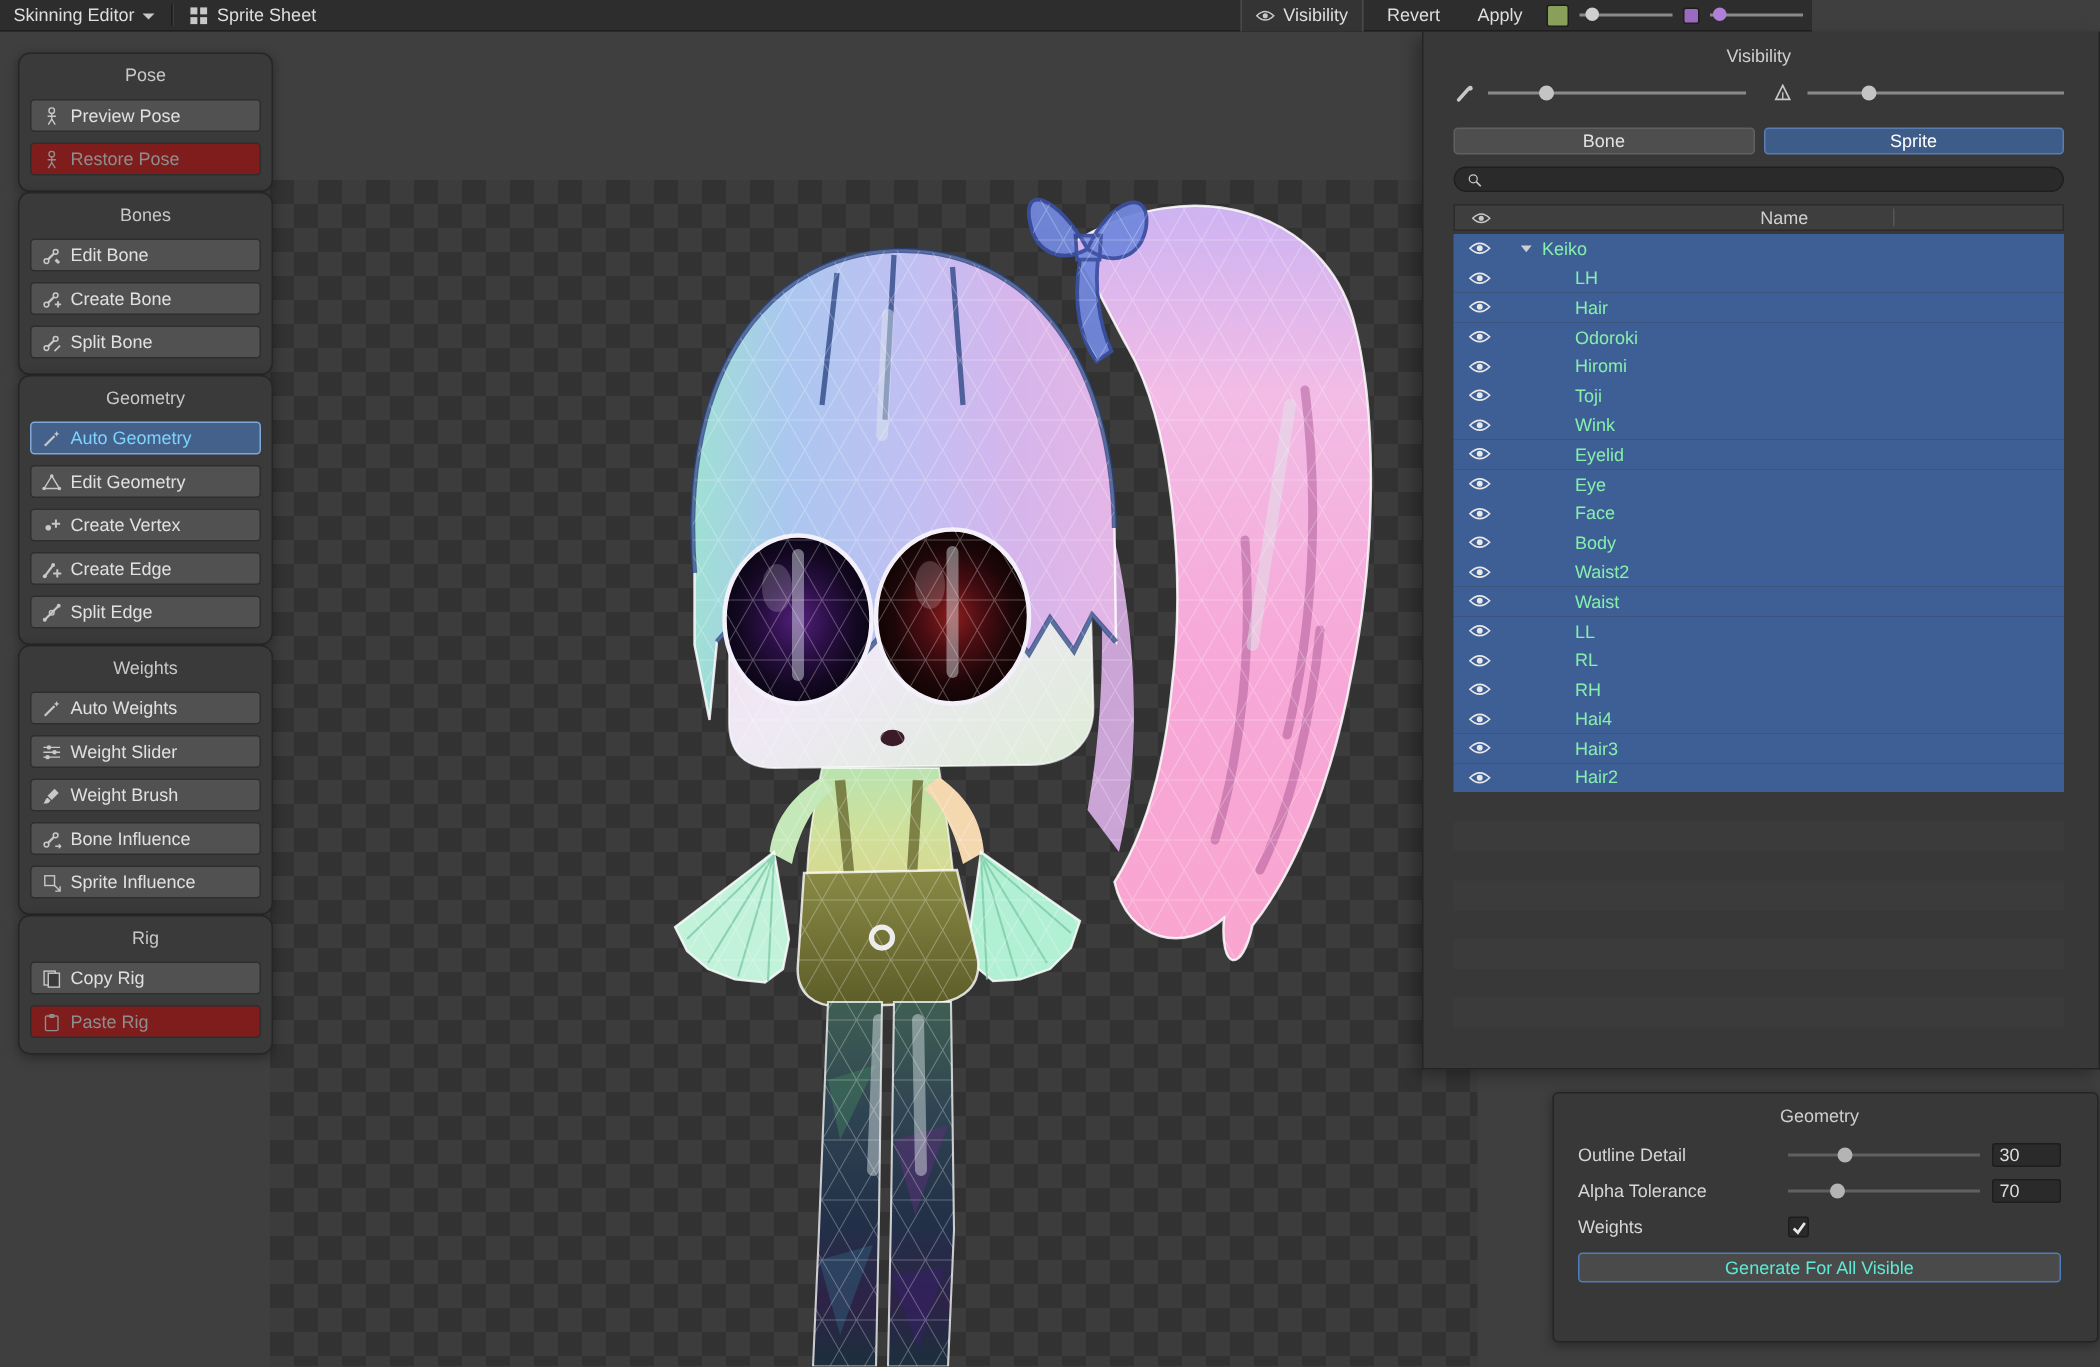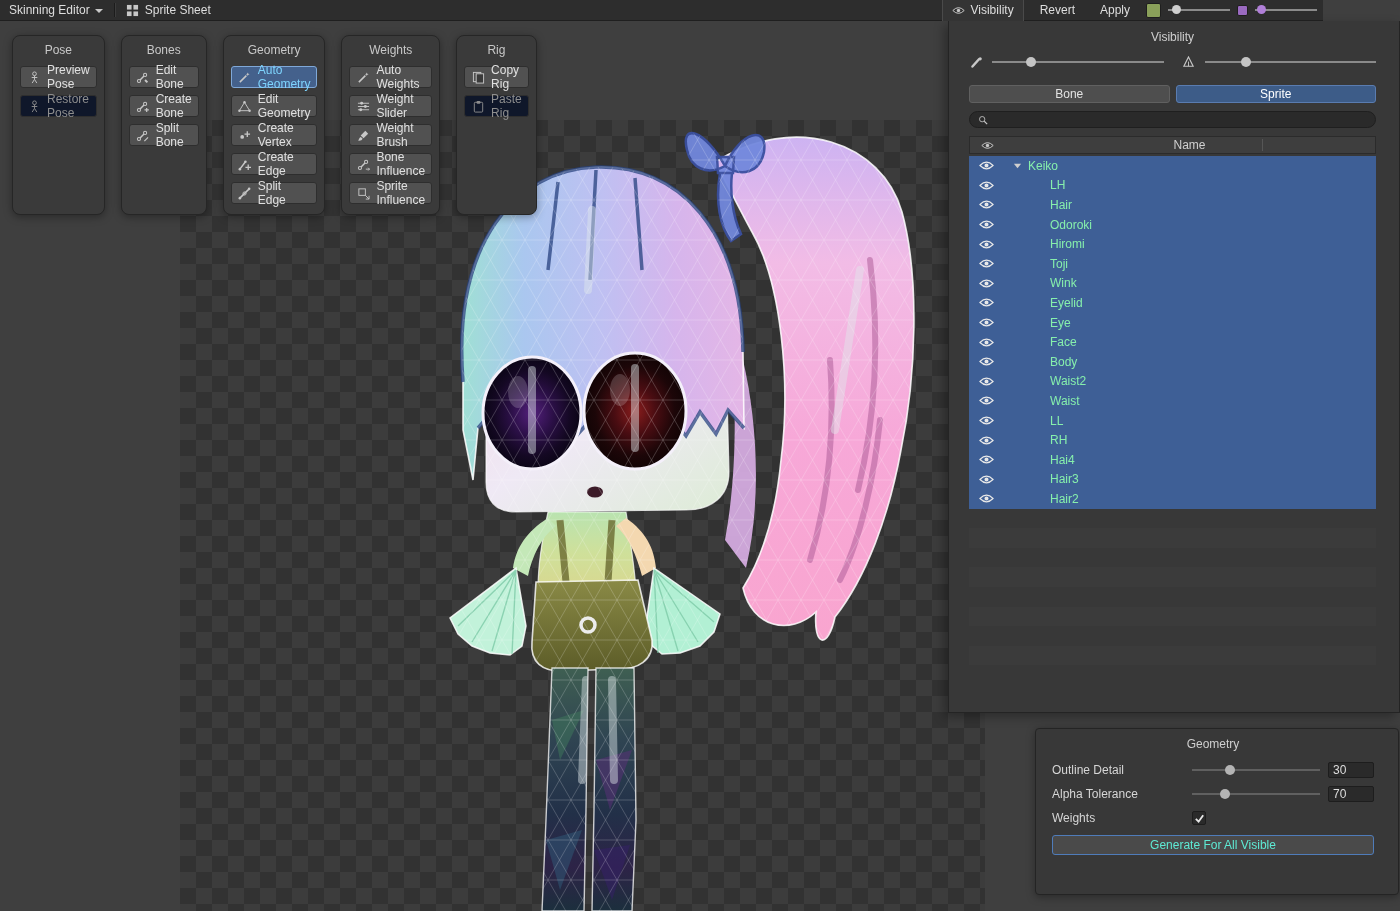--- a/index.html
+++ b/index.html
@@ -1,20 +1,20 @@
 <!DOCTYPE html>
 <html style="--selection: #3e5f96; --tab_active: #3d5c88; --active_button: #44618c; --generate_border: #4f7cba; --swatch_green: #8aa05a; --swatch_purple: #9a6ac0;"><head>
 <meta charset="utf-8">
 <style>
 *{box-sizing:border-box;margin:0;padding:0}
 html,body{width:1400px;height:911px;overflow:hidden}
 body{background:#3f3f3f;font-family:"Liberation Sans",sans-serif;font-size:12px;color:#d2d2d2;position:relative}
 
 
-.toolbar{position:absolute;top:0;left:0;width:1323px;height:21px;background:#2d2d2d;border-bottom:1px solid #1f1f1f;display:flex;align-items:center;z-index:60}
+.toolbar{position:absolute;top:0;left:0;width:1208px;height:21px;background:#2d2d2d;border-bottom:1px solid #1f1f1f;display:flex;align-items:center;z-index:60}
 .tb-btn{height:21px;display:flex;align-items:center;gap:5px;padding:0 9px;color:#dedede;cursor:pointer;white-space:nowrap}
 .dropdown-caret{width:0;height:0;border-left:4px solid transparent;border-right:4px solid transparent;border-top:4px solid #c8c8c8;margin-top:1px}
 .tb-sep{width:1px;height:14px;background:#1c1c1c;margin:0 2px;box-shadow:1px 0 0 #3c3c3c}
 .tb-right{margin-left:auto;display:flex;align-items:center;gap:7px;padding-right:6px;height:21px}
 .visibility-toggle{border-left:1px solid #4a4a4a;border-right:1px solid #4a4a4a;background:#343434;height:21px}
 .swatch{width:15px;height:15px;border:1px solid #1e1e1e;border-radius:2px}
 .swatch-green{background:var(--swatch_green,#8aa05a)}
 .swatch-purple{width:11px;height:11px;background:var(--swatch_purple,#9a6ac0)}
 .mini-slider{position:relative;width:62px;height:12px;cursor:pointer}
 .mini-slider .ms-track{position:absolute;left:0;right:0;top:5px;height:2px;background:#8a8a8a}
@@ -22,27 +22,27 @@
 .mini-slider .ms-handle.purple{background:#b07fd8}
 .icon{display:inline-flex;align-items:center;justify-content:center;width:14px;height:14px;flex:none;color:#c8c8c8}
 .icon svg{width:13px;height:13px}
 
 
 .canvas{position:absolute;left:180px;top:120px;width:805px;height:791px;z-index:10;
 background:conic-gradient(#3c3c3c 90deg,#323232 90deg 180deg,#3c3c3c 180deg 270deg,#323232 270deg);background-size:32px 32px}
 .canvas svg{position:absolute;left:0;top:0}
 
 
-.tool-panels{position:absolute;left:12px;top:35px;width:170px;display:flex;gap:16px;z-index:40}
+.tool-panels{position:absolute;left:12px;top:35px;width:170px;display:flex;flex-direction:column;z-index:40}
 .tool-panel{background:#3a3a3a;border:1px solid #262626;border-radius:8px;padding:6px 7px 10px;box-shadow:0 2px 8px rgba(0,0,0,.35)}
 .panel-title{text-align:center;color:#c8c8c8;height:16px;line-height:16px;margin-bottom:8px}
 .tool-btn{display:flex;align-items:center;gap:6px;height:22px;margin-top:7px;background:#515151;border:1px solid #2e2e2e;border-radius:3px;padding:0 6px;color:#e0e0e0;cursor:pointer}
 .tool-btn:first-of-type{margin-top:0}
 .tool-btn.active{background:var(--active_button,#44618c);border-color:#7fa8d8;color:#7dd3fc}
-.tool-btn.disabled{background:#0f172a;color:#8e8e8e}
+.tool-btn.disabled{background:#7f1d1d;color:#8e8e8e}
 .tool-btn.disabled .icon{color:#8e8e8e}
 
 
 .vis-panel{position:absolute;left:948px;top:21px;width:452px;height:692px;background:#383838;border:1px solid #242424;border-top:none;z-index:50;padding:0 23px 0 20px;box-shadow:-4px 4px 10px rgba(0,0,0,.3)}
 .vis-title{text-align:center;height:30px;line-height:32px;color:#cfcfcf}
 .vis-sliders{display:flex;align-items:center;gap:18px;height:22px;margin-bottom:12px}
 .vslider{flex:1;display:flex;align-items:center;gap:9px;cursor:pointer}
 .vslider .track{position:relative;flex:1;height:2px;background:#8a8a8a}
 .vslider .handle{position:absolute;top:-4px;width:10px;height:10px;border-radius:50%;background:#c4c4c4}
 .vis-tabs{display:flex;gap:6px;height:18px;margin-bottom:8px}
@@ -657,20 +657,30 @@
         <span class="row-label">LL</span>
       </div>
       <div class="vis-row selected">
         <span class="row-eye">
           <svg viewBox="0 0 16 11">
             <path d="M1 5.5 Q8 -1.5 15 5.5 Q8 12.5 1 5.5 Z" fill="none" stroke="currentColor" stroke-width="1.2"></path>
             <circle cx="8" cy="5.5" r="2.1" fill="currentColor"></circle>
           </svg>
         </span>
         <span class="indent-d1"></span>
+        <span class="row-label">RL</span>
+      </div>
+      <div class="vis-row selected">
+        <span class="row-eye">
+          <svg viewBox="0 0 16 11">
+            <path d="M1 5.5 Q8 -1.5 15 5.5 Q8 12.5 1 5.5 Z" fill="none" stroke="currentColor" stroke-width="1.2"></path>
+            <circle cx="8" cy="5.5" r="2.1" fill="currentColor"></circle>
+          </svg>
+        </span>
+        <span class="indent-d1"></span>
         <span class="row-label">RH</span>
       </div>
       <div class="vis-row selected">
         <span class="row-eye">
           <svg viewBox="0 0 16 11">
             <path d="M1 5.5 Q8 -1.5 15 5.5 Q8 12.5 1 5.5 Z" fill="none" stroke="currentColor" stroke-width="1.2"></path>
             <circle cx="8" cy="5.5" r="2.1" fill="currentColor"></circle>
           </svg>
         </span>
         <span class="indent-d1"></span>

